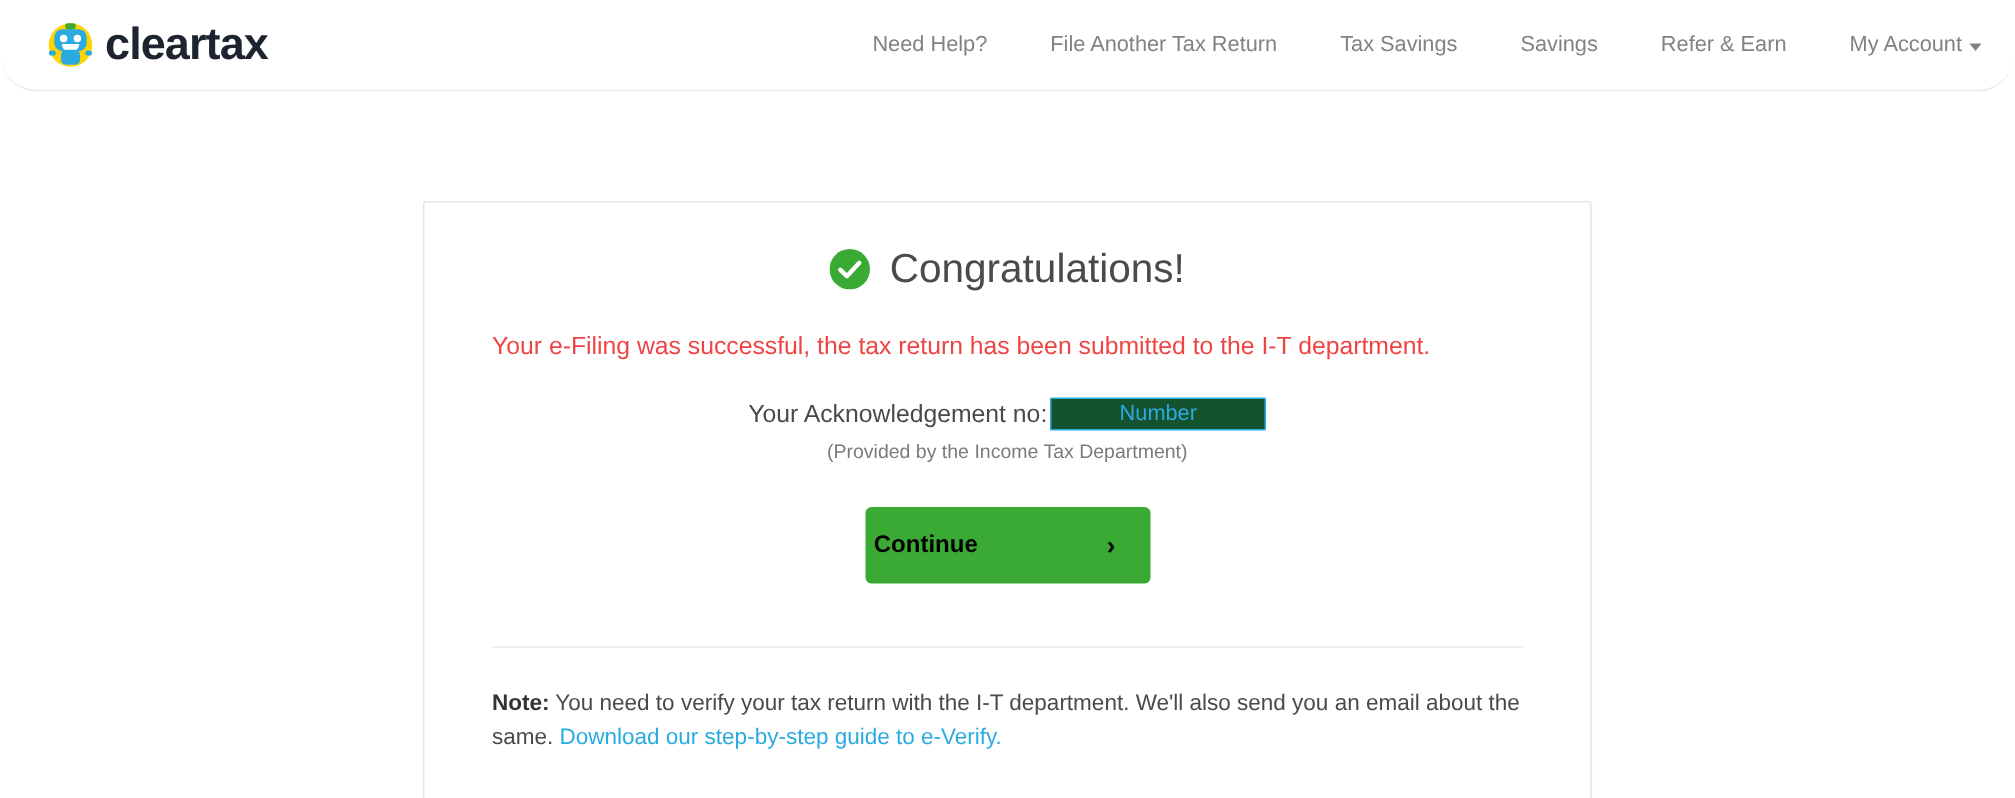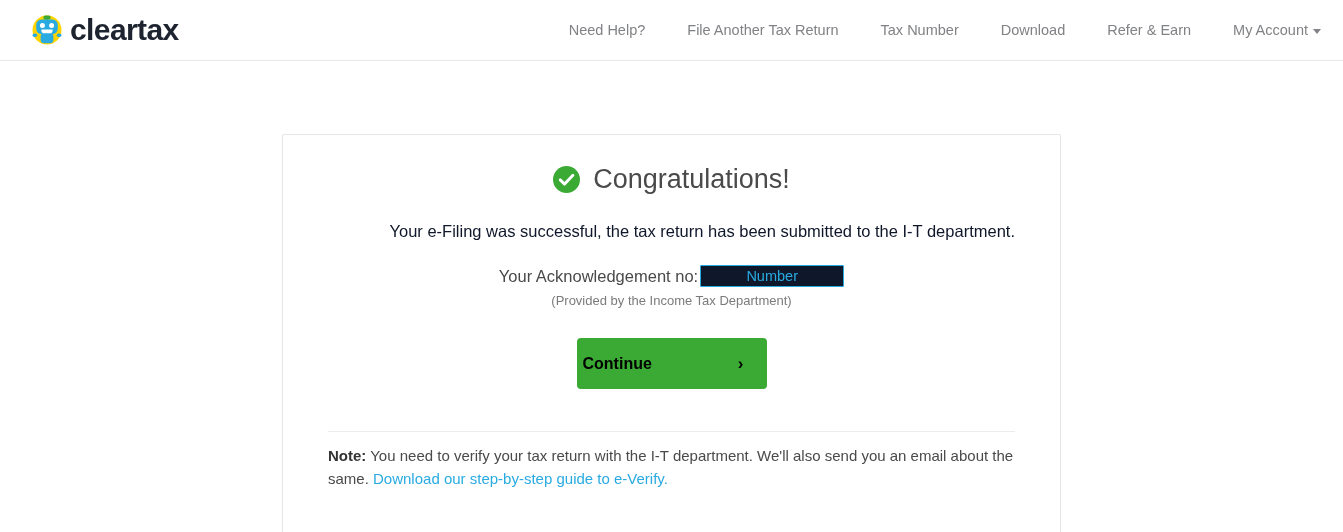--- a/index.html
+++ b/index.html
@@ -19,20 +19,21 @@
 
   
   .site-header {
     height: 61px;
     width: 100%;
     background: #ffffff;
     border-bottom: 1px solid #e8e8e8;
     display: flex;
     align-items: center;
     position: relative;
+    border-radius: 25px;
   }
   .brand {
     display: flex;
     align-items: center;
     margin-left: 30px;
     gap: 6px;
     text-decoration: none;
   }
   .brand-mark {
     width: 34px;
@@ -110,43 +111,43 @@
   }
   .congrats-title {
     font-size: 27px;
     color: #4a4a4a;
     font-weight: normal;
     line-height: 1.1;
     margin: 0;
   }
 
   .success-line {
-    text-align: right;
+    text-align: left;
     font-size: 16.5px;
-    color: #0f172a;
+    color: #ef4444;
     margin-top: 26px;
     line-height: 1.3;
   }
 
   .ack-row {
     display: flex;
     align-items: center;
     justify-content: center;
     margin-top: 23px;
   }
   .ack-label {
     font-size: 16.5px;
     color: #4a4a4a;
     line-height: 1;
     padding-right: 2px;
   }
   .ack-value-box {
     border: 1px solid #29abe2;
     color: #29abe2;
-    background: #0f172a;
+    background: #14532d;
     font-size: 14.5px;
     width: 144px;
     height: 22px;
     line-height: 20px;
     text-align: center;
     border-radius: 1px;
   }
   .ack-sub {
     text-align: center;
     font-size: 13px;
@@ -183,21 +184,21 @@
     line-height: 1;
   }
 
   .divider {
     border: none;
     border-top: 1px solid #ececec;
     margin: 42px 0 0 0;
   }
 
   .note-block {
-    margin-top: 12px;
+    margin-top: 25px;
     font-size: 15px;
     color: #4a4a4a;
     line-height: 1.55;
   }
   .note-label { font-weight: bold; color: #333333; }
   .note-link {
     color: #29abe2;
     text-decoration: none;
   }
 </style>
@@ -225,24 +226,24 @@
   </a>
 
   <nav class="main-nav">
     <a class="nav-item" href="#">
         <span>Need Help?</span>
       </a>
     <a class="nav-item" href="#">
         <span>File Another Tax Return</span>
       </a>
     <a class="nav-item" href="#">
-        <span>Tax Number</span>
-      </a>
-    <a class="nav-item" href="#">
-        <span>Download</span>
+        <span>Tax Savings</span>
+      </a>
+    <a class="nav-item" href="#">
+        <span>Savings</span>
       </a>
     <a class="nav-item" href="#">
         <span>Refer &amp; Earn</span>
       </a>
     <a class="nav-item" href="#">
       <span>My Account</span>
       <span class="caret-down"></span>
     </a>
   </nav>
 </header>

